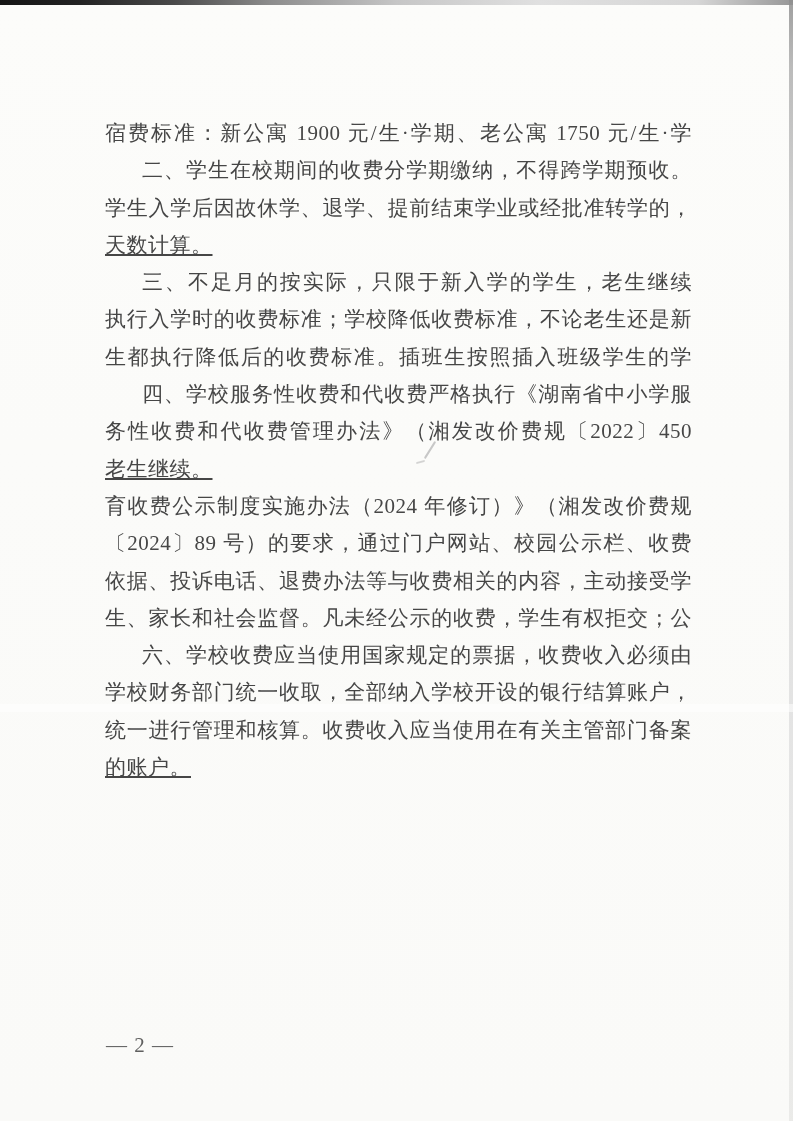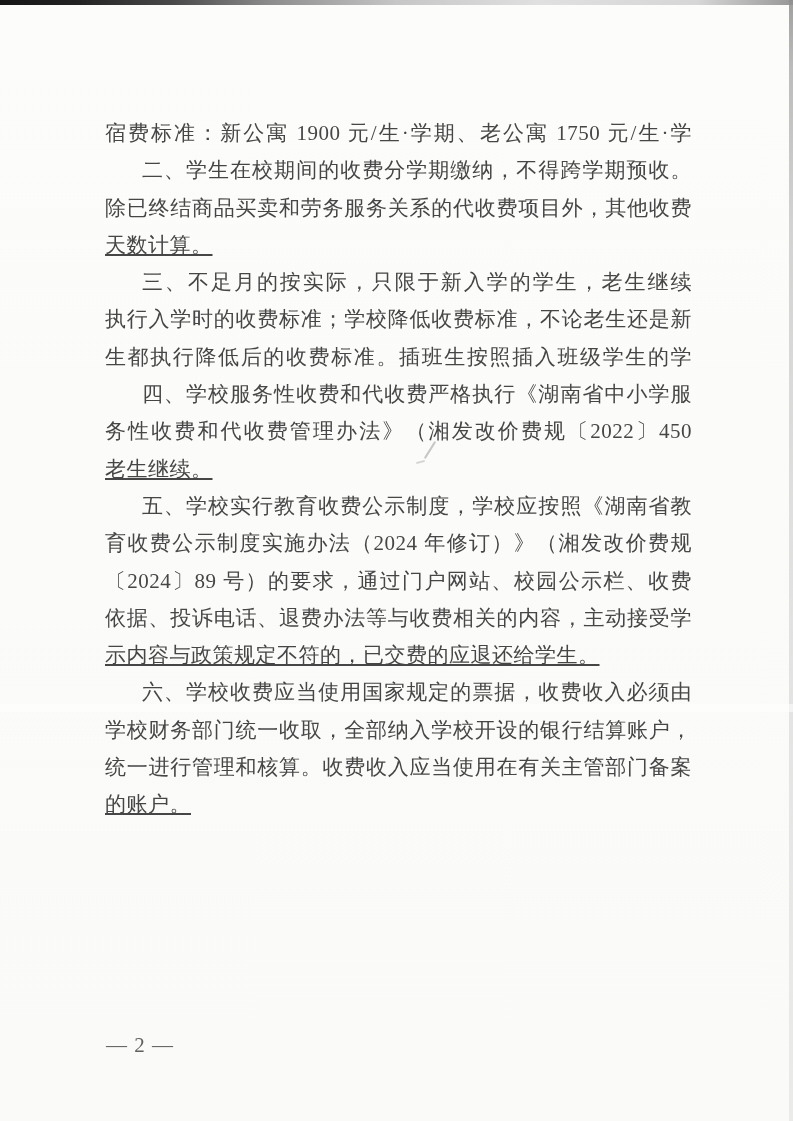--- a/index.html
+++ b/index.html
@@ -95,33 +95,32 @@
 <div class="scan-page">
 
   <div class="edge-top"></div>
   <div class="edge-right"></div>
   <div class="scan-band"></div>
 
   <div class="doc-body">
 
   <div class="line">宿费标准：新公寓 1900 元/生·学期、老公寓 1750 元/生·学期。</div>
       <div class="line indent">二、学生在校期间的收费分学期缴纳，不得跨学期预收。</div>
-      <div class="line">除已终结商品买卖和劳务服务关系的代收费项目外，其他收费</div>
+      <div class="line">学生入学后因故休学、退学、提前结束学业或经批准转学的，</div>
       <div class="line last">天数计算。</div>
       <div class="line indent">三、不足月的按实际，只限于新入学的学生，老生继续</div>
       <div class="line">执行入学时的收费标准；学校降低收费标准，不论老生还是新</div>
       <div class="line">生都执行降低后的收费标准。插班生按照插入班级学生的学</div>
       <div class="line indent">四、学校服务性收费和代收费严格执行《湖南省中小学服</div>
       <div class="line">务性收费和代收费管理办法》（湘发改价费规〔2022〕450 号）</div>
       <div class="line last">老生继续。</div>
-      <div class="line indent">五、学校实行教育收费公示制度，学校应按照《湖南省教</div>
       <div class="line">育收费公示制度实施办法（2024 年修订）》（湘发改价费规</div>
       <div class="line">〔2024〕89 号）的要求，通过门户网站、校园公示栏、收费场</div>
       <div class="line">依据、投诉电话、退费办法等与收费相关的内容，主动接受学</div>
-      <div class="line last">示内容与政策规定不符的，已交费的应退还给学生。</div>
+      <div class="line">生、家长和社会监督。凡未经公示的收费，学生有权拒交；公</div>
       <div class="line indent">六、学校收费应当使用国家规定的票据，收费收入必须由</div>
       <div class="line">学校财务部门统一收取，全部纳入学校开设的银行结算账户，</div>
       <div class="line">统一进行管理和核算。收费收入应当使用在有关主管部门备案</div>
       <div class="line last">的账户。</div>
     </div>
 
   <div class="pencil-mark"></div>
   <div class="pencil-mark-tail"></div>
 
   <div class="page-number">— 2 —</div>

